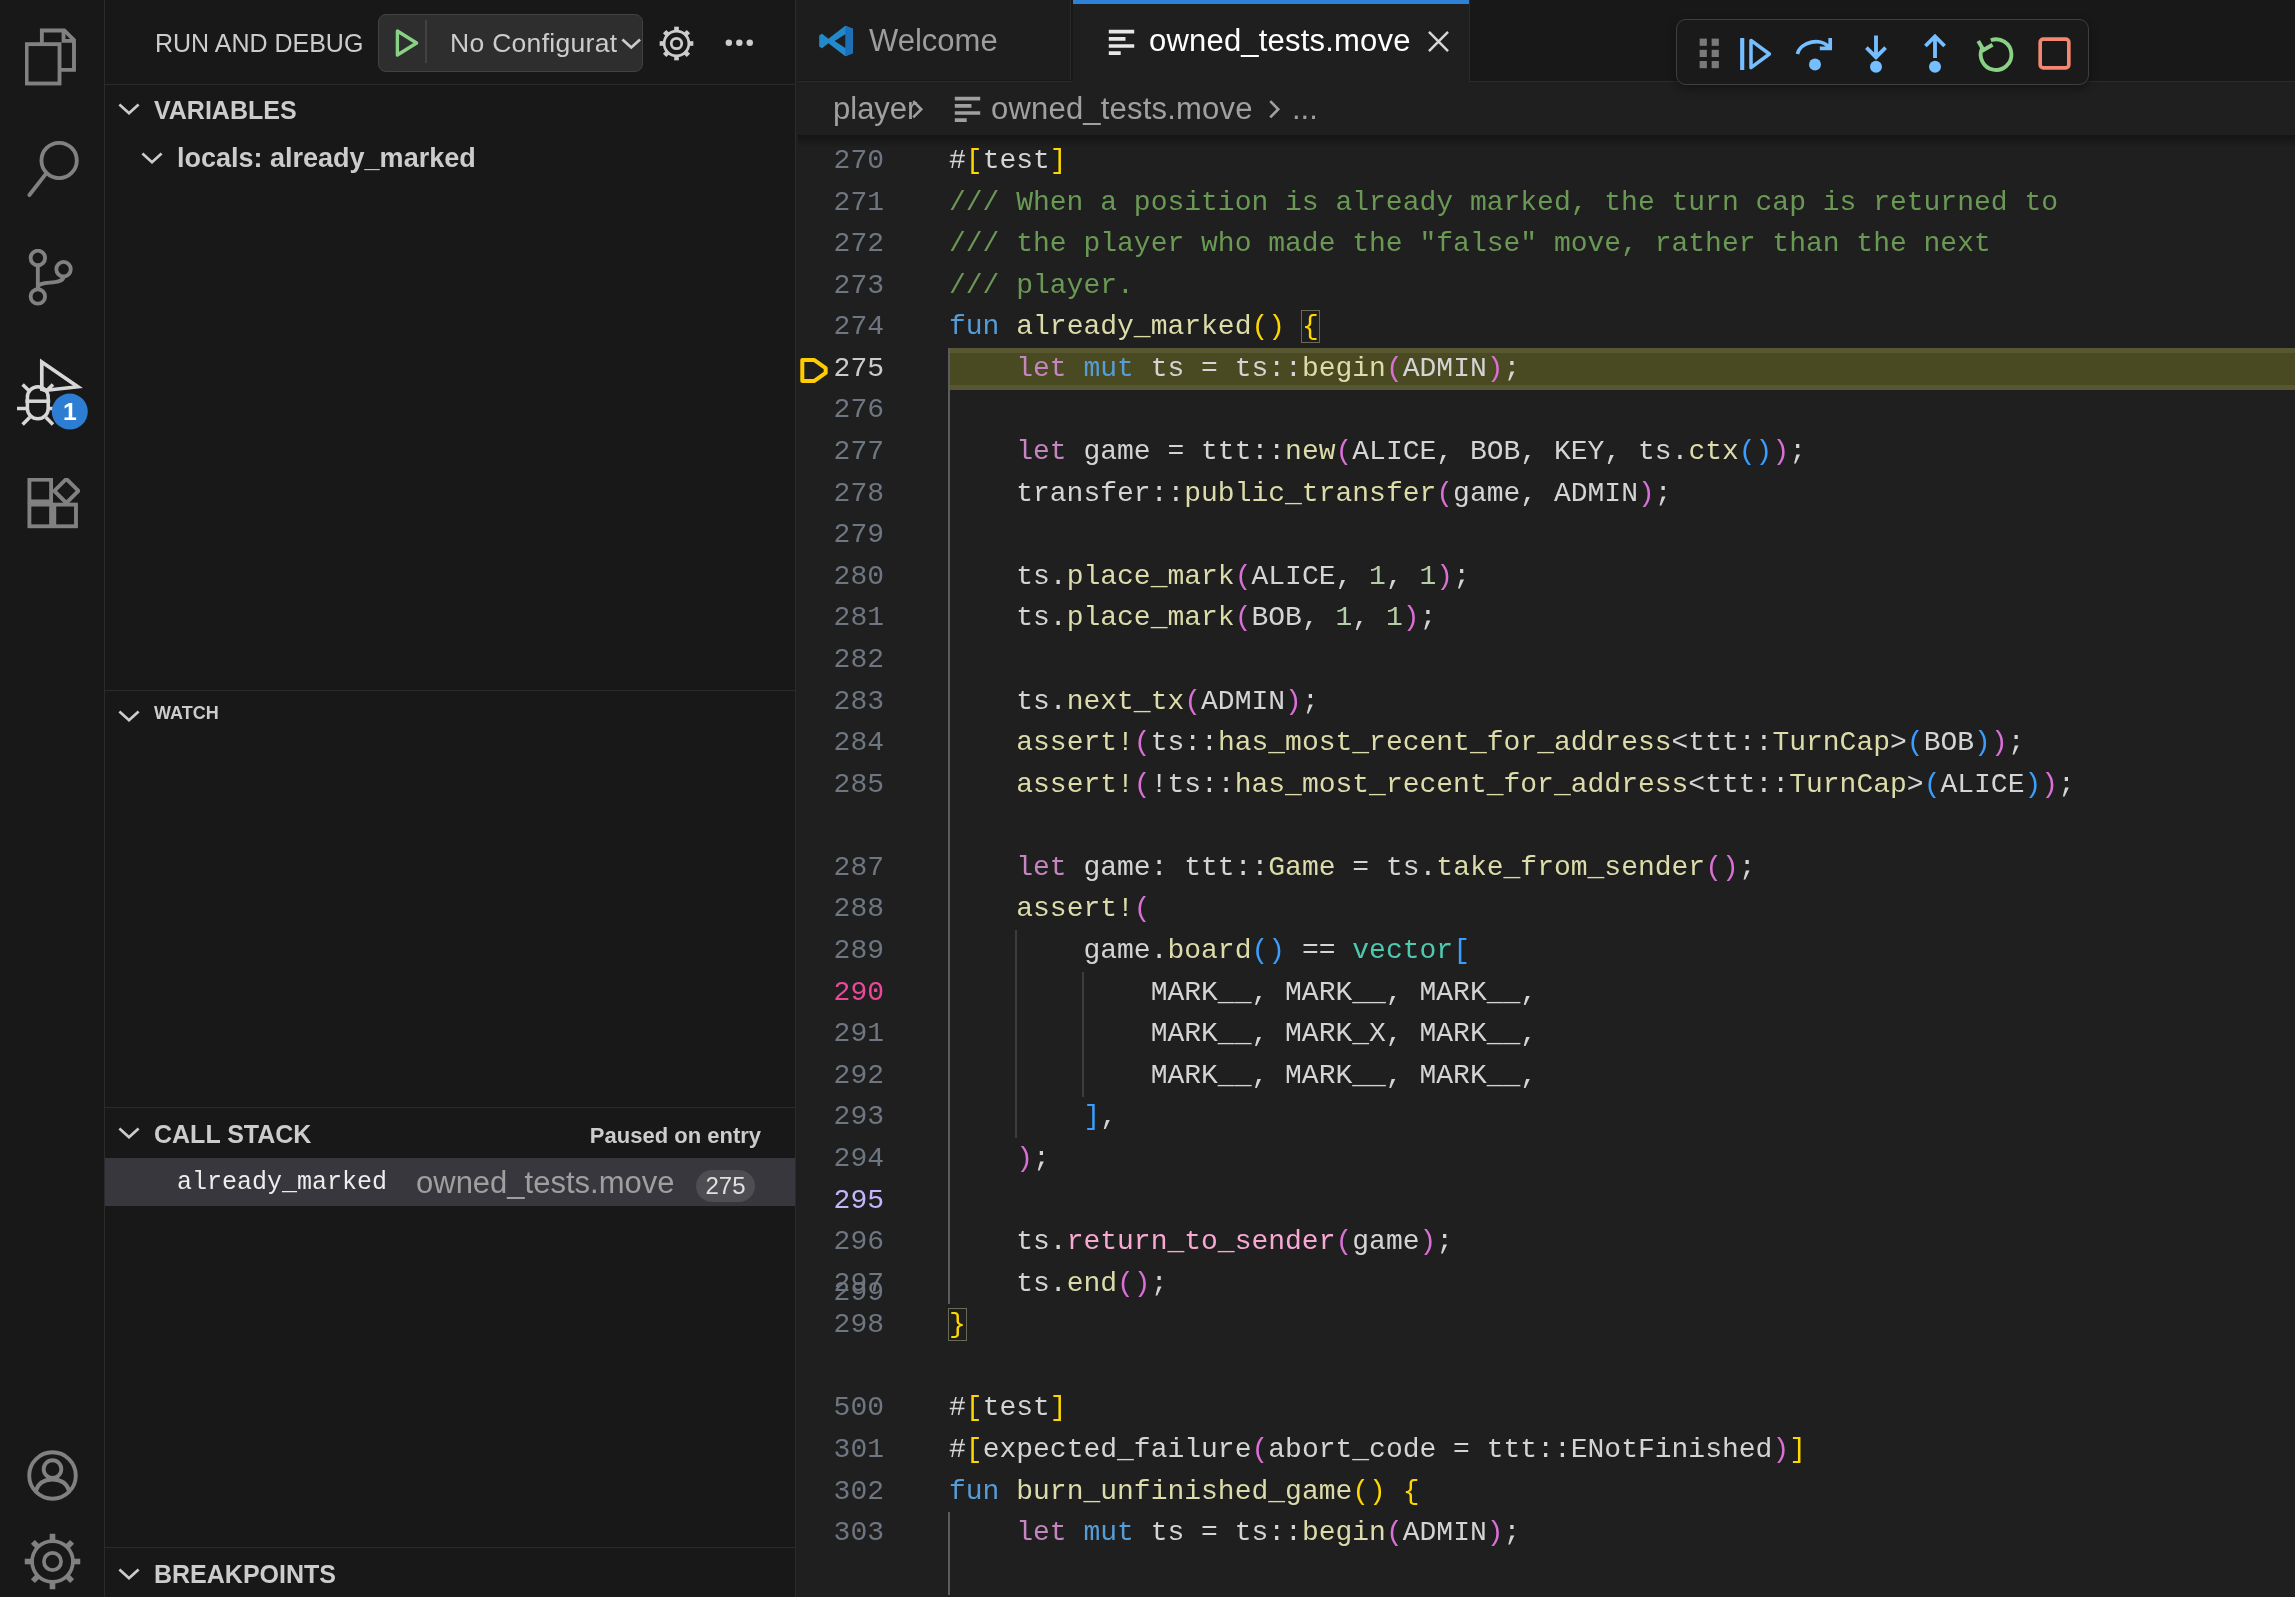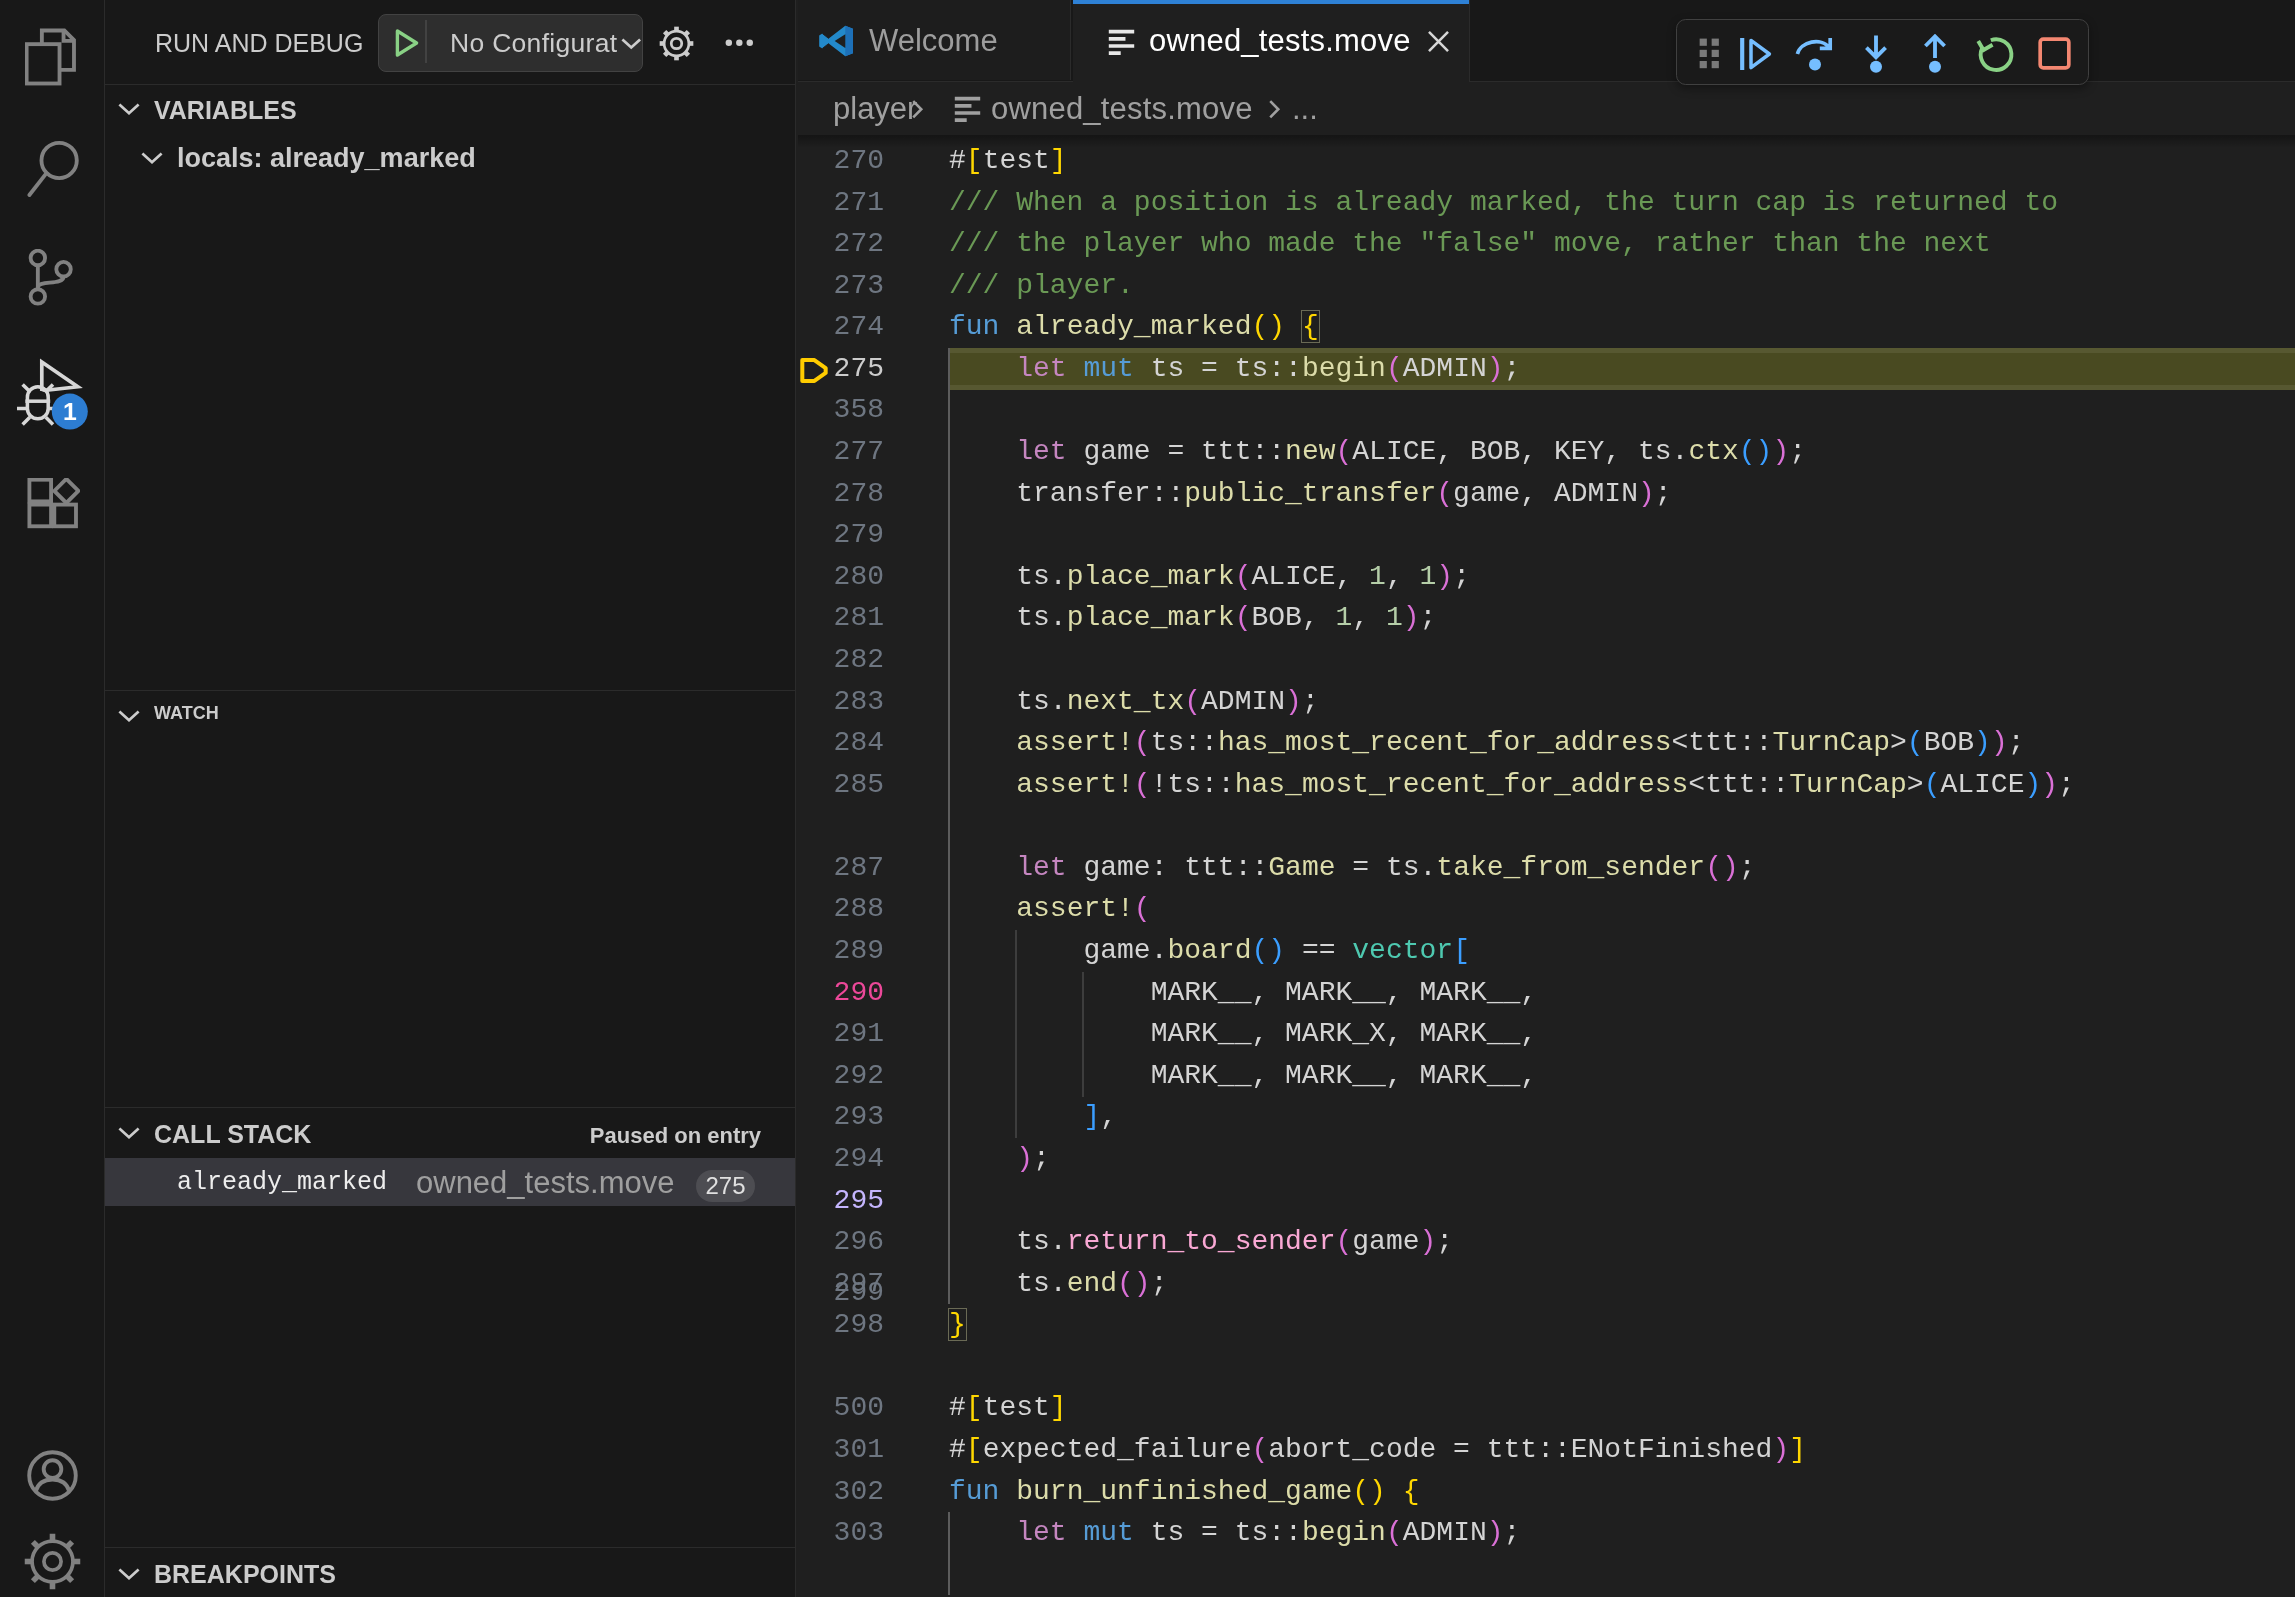--- a/index.html
+++ b/index.html
@@ -17,21 +17,21 @@
 <div style="position:absolute;left:1015px;top:930px;width:1.6px;height:208px;background:#3d3d3d"></div>
 <div style="position:absolute;left:1082px;top:972px;width:1.6px;height:125px;background:#3d3d3d"></div>
 
 <div style="position:absolute;left:0;top:0;width:2295px;height:1597px">
 <div class="ln" style="top:140px"><span class="num" style="color:#6e7681">270</span><span class="ct"><span style="color:#d4d4d4">#</span><span style="color:#ffd700">[</span><span style="color:#d4d4d4">test</span><span style="color:#ffd700">]</span></span></div>
 <div class="ln" style="top:182px"><span class="num" style="color:#6e7681">271</span><span class="ct"><span style="color:#6a9955">///&nbsp;When&nbsp;a&nbsp;position&nbsp;is&nbsp;already&nbsp;marked,&nbsp;the&nbsp;turn&nbsp;cap&nbsp;is&nbsp;returned&nbsp;to</span></span></div>
 <div class="ln" style="top:223px"><span class="num" style="color:#6e7681">272</span><span class="ct"><span style="color:#6a9955">///&nbsp;the&nbsp;player&nbsp;who&nbsp;made&nbsp;the&nbsp;"false"&nbsp;move,&nbsp;rather&nbsp;than&nbsp;the&nbsp;next</span></span></div>
 <div class="ln" style="top:265px"><span class="num" style="color:#6e7681">273</span><span class="ct"><span style="color:#6a9955">///&nbsp;player.</span></span></div>
 <div class="ln" style="top:306px"><span class="num" style="color:#6e7681">274</span><span class="ct"><span style="color:#569cd6">fun</span><span style="color:#d4d4d4">&nbsp;</span><span style="color:#dcdcaa">already_marked</span><span style="color:#ffd700">(</span><span style="color:#ffd700">)</span><span style="color:#d4d4d4">&nbsp;</span><span class="bx" style="color:#ffd700">{</span></span></div>
 <div class="ln" style="top:348px"><span class="num" style="color:#cccccc">275</span><span class="ct"><span style="color:#d4d4d4">&nbsp;&nbsp;&nbsp;&nbsp;</span><span style="color:#c586c0">let</span><span style="color:#d4d4d4">&nbsp;</span><span style="color:#569cd6">mut</span><span style="color:#d4d4d4">&nbsp;ts&nbsp;=&nbsp;ts::</span><span style="color:#dcdcaa">begin</span><span style="color:#da70d6">(</span><span style="color:#d4d4d4">ADMIN</span><span style="color:#da70d6">)</span><span style="color:#d4d4d4">;</span></span></div>
-<div class="ln" style="top:389px"><span class="num" style="color:#6e7681">358</span><span class="ct"></span></div>
+<div class="ln" style="top:389px"><span class="num" style="color:#6e7681">276</span><span class="ct"></span></div>
 <div class="ln" style="top:431px"><span class="num" style="color:#6e7681">277</span><span class="ct"><span style="color:#d4d4d4">&nbsp;&nbsp;&nbsp;&nbsp;</span><span style="color:#c586c0">let</span><span style="color:#d4d4d4">&nbsp;game&nbsp;=&nbsp;ttt::</span><span style="color:#dcdcaa">new</span><span style="color:#da70d6">(</span><span style="color:#d4d4d4">ALICE,&nbsp;BOB,&nbsp;KEY,&nbsp;ts.</span><span style="color:#dcdcaa">ctx</span><span style="color:#3b9eff">(</span><span style="color:#3b9eff">)</span><span style="color:#da70d6">)</span><span style="color:#d4d4d4">;</span></span></div>
 <div class="ln" style="top:473px"><span class="num" style="color:#6e7681">278</span><span class="ct"><span style="color:#d4d4d4">&nbsp;&nbsp;&nbsp;&nbsp;transfer::</span><span style="color:#dcdcaa">public_transfer</span><span style="color:#da70d6">(</span><span style="color:#d4d4d4">game,&nbsp;ADMIN</span><span style="color:#da70d6">)</span><span style="color:#d4d4d4">;</span></span></div>
 <div class="ln" style="top:514px"><span class="num" style="color:#6e7681">279</span><span class="ct"></span></div>
 <div class="ln" style="top:556px"><span class="num" style="color:#6e7681">280</span><span class="ct"><span style="color:#d4d4d4">&nbsp;&nbsp;&nbsp;&nbsp;ts.</span><span style="color:#dcdcaa">place_mark</span><span style="color:#da70d6">(</span><span style="color:#d4d4d4">ALICE,&nbsp;</span><span style="color:#b5cea8">1</span><span style="color:#d4d4d4">,&nbsp;</span><span style="color:#b5cea8">1</span><span style="color:#da70d6">)</span><span style="color:#d4d4d4">;</span></span></div>
 <div class="ln" style="top:597px"><span class="num" style="color:#6e7681">281</span><span class="ct"><span style="color:#d4d4d4">&nbsp;&nbsp;&nbsp;&nbsp;ts.</span><span style="color:#dcdcaa">place_mark</span><span style="color:#da70d6">(</span><span style="color:#d4d4d4">BOB,&nbsp;</span><span style="color:#b5cea8">1</span><span style="color:#d4d4d4">,&nbsp;</span><span style="color:#b5cea8">1</span><span style="color:#da70d6">)</span><span style="color:#d4d4d4">;</span></span></div>
 <div class="ln" style="top:639px"><span class="num" style="color:#6e7681">282</span><span class="ct"></span></div>
 <div class="ln" style="top:681px"><span class="num" style="color:#6e7681">283</span><span class="ct"><span style="color:#d4d4d4">&nbsp;&nbsp;&nbsp;&nbsp;ts.</span><span style="color:#dcdcaa">next_tx</span><span style="color:#da70d6">(</span><span style="color:#d4d4d4">ADMIN</span><span style="color:#da70d6">)</span><span style="color:#d4d4d4">;</span></span></div>
 <div class="ln" style="top:722px"><span class="num" style="color:#6e7681">284</span><span class="ct"><span style="color:#d4d4d4">&nbsp;&nbsp;&nbsp;&nbsp;</span><span style="color:#dcdcaa">assert!</span><span style="color:#da70d6">(</span><span style="color:#d4d4d4">ts::</span><span style="color:#dcdcaa">has_most_recent_for_address</span><span style="color:#d4d4d4">&lt;ttt::</span><span style="color:#dcdcaa">TurnCap</span><span style="color:#d4d4d4">&gt;</span><span style="color:#3b9eff">(</span><span style="color:#d4d4d4">BOB</span><span style="color:#3b9eff">)</span><span style="color:#da70d6">)</span><span style="color:#d4d4d4">;</span></span></div>
 <div class="ln" style="top:764px"><span class="num" style="color:#6e7681">285</span><span class="ct"><span style="color:#d4d4d4">&nbsp;&nbsp;&nbsp;&nbsp;</span><span style="color:#dcdcaa">assert!</span><span style="color:#da70d6">(</span><span style="color:#d4d4d4">!ts::</span><span style="color:#dcdcaa">has_most_recent_for_address</span><span style="color:#d4d4d4">&lt;ttt::</span><span style="color:#dcdcaa">TurnCap</span><span style="color:#d4d4d4">&gt;</span><span style="color:#3b9eff">(</span><span style="color:#d4d4d4">ALICE</span><span style="color:#3b9eff">)</span><span style="color:#da70d6">)</span><span style="color:#d4d4d4">;</span></span></div>
 <div class="ln" style="top:847px"><span class="num" style="color:#6e7681">287</span><span class="ct"><span style="color:#d4d4d4">&nbsp;&nbsp;&nbsp;&nbsp;</span><span style="color:#c586c0">let</span><span style="color:#d4d4d4">&nbsp;game:&nbsp;ttt::</span><span style="color:#dcdcaa">Game</span><span style="color:#d4d4d4">&nbsp;=&nbsp;ts.</span><span style="color:#dcdcaa">take_from_sender</span><span style="color:#da70d6">(</span><span style="color:#da70d6">)</span><span style="color:#d4d4d4">;</span></span></div>

